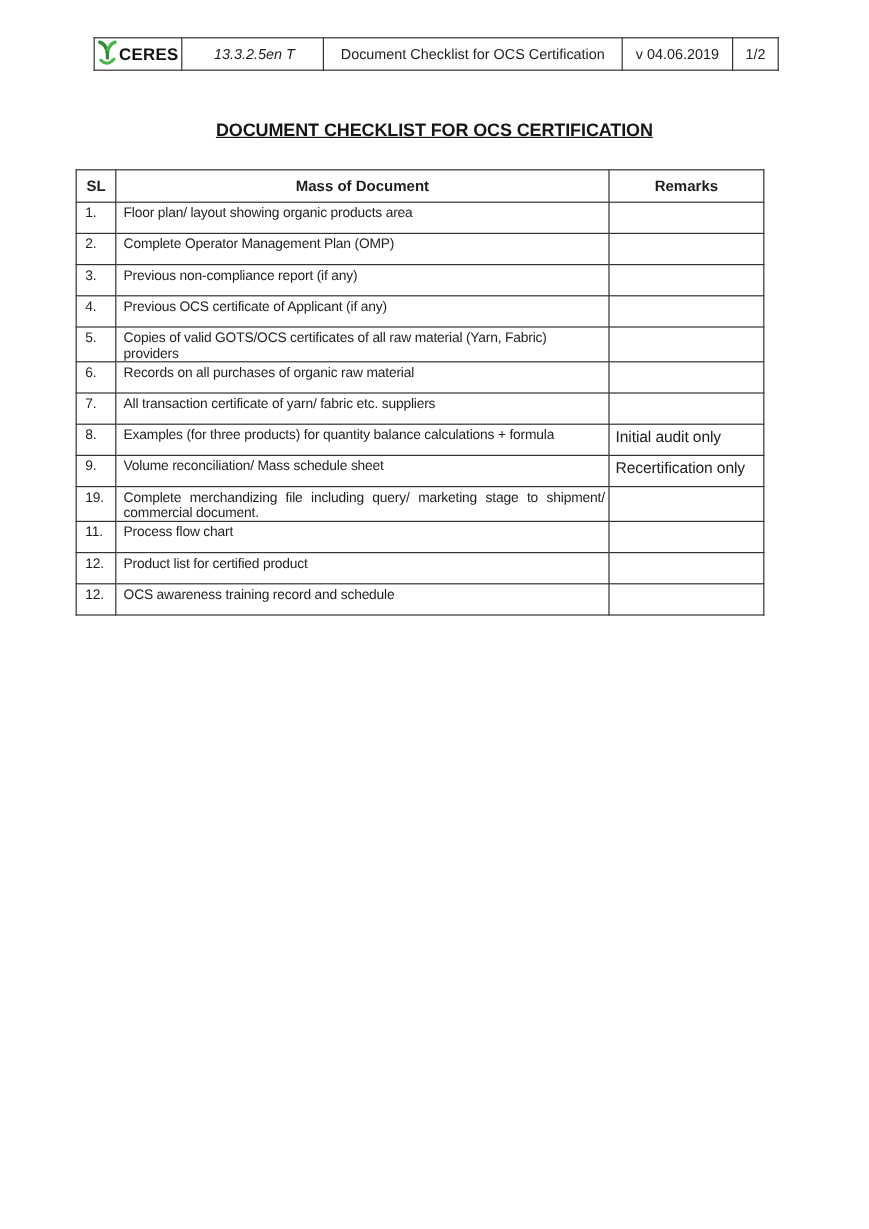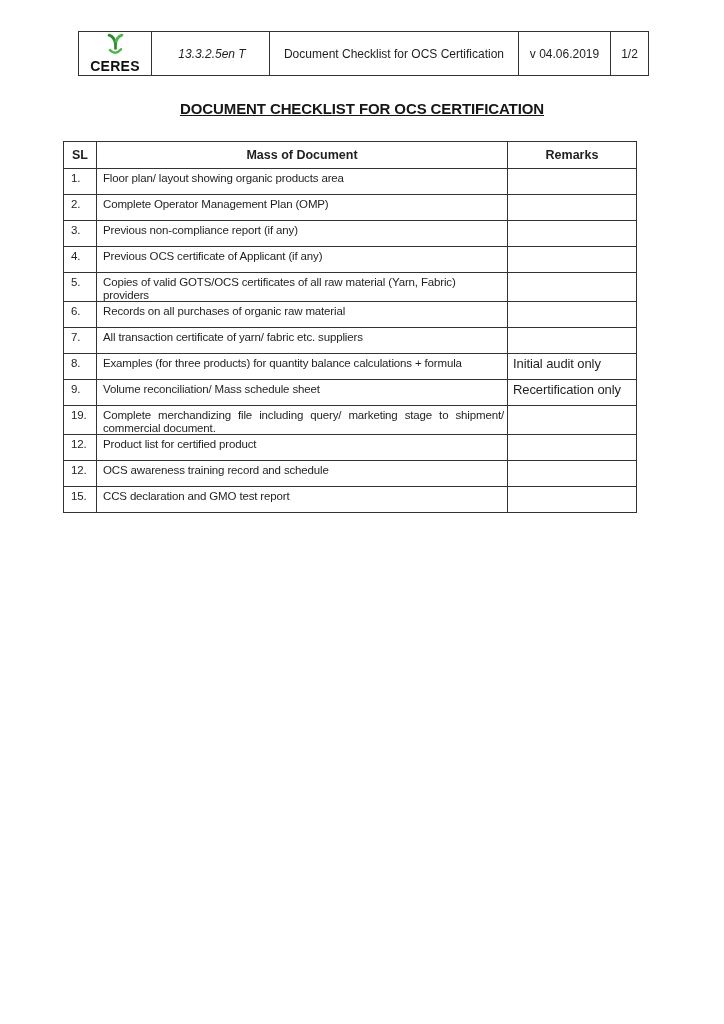--- a/index.html
+++ b/index.html
@@ -32,21 +32,20 @@
     white-space: nowrap;
     overflow: hidden;
   }
   .head-table td.h-logo { padding: 1px 2px; }
   .head-table td.h-docnum { text-align: center; padding-left: 7px; font-style: italic; }
   .logo-wrap {
     display: flex;
     align-items: center;
     justify-content: center;
     gap: 1px;
-    flex-direction: column;
   }
   .logo-text {
     font-weight: bold;
     font-size: 14px;
     letter-spacing: 0.3px;
     color: #111111;
   }
 
   
   .main-title {
@@ -189,30 +188,30 @@
           <td class="c-sl">9.</td>
           <td class="c-name">Volume reconciliation/ Mass schedule sheet</td>
           <td class="c-remarks">Recertification only</td>
         </tr>
         <tr>
           <td class="c-sl">19.</td>
           <td class="c-name justify">Complete merchandizing file including query/ marketing stage to shipment/  commercial document.</td>
           <td class="c-remarks"></td>
         </tr>
         <tr>
+          <td class="c-sl">11.</td>
+          <td class="c-name">Process flow chart</td>
+          <td class="c-remarks"></td>
+        </tr>
+        <tr>
           <td class="c-sl">12.</td>
           <td class="c-name">Product list for certified product</td>
           <td class="c-remarks"></td>
         </tr>
         <tr>
           <td class="c-sl">12.</td>
           <td class="c-name">OCS awareness training record and schedule</td>
           <td class="c-remarks"></td>
         </tr>
-        <tr>
-          <td class="c-sl">15.</td>
-          <td class="c-name">CCS declaration and GMO test report</td>
-          <td class="c-remarks"></td>
-        </tr>
       </tbody>
   </table>
 
 </div>
 
 </body></html>

